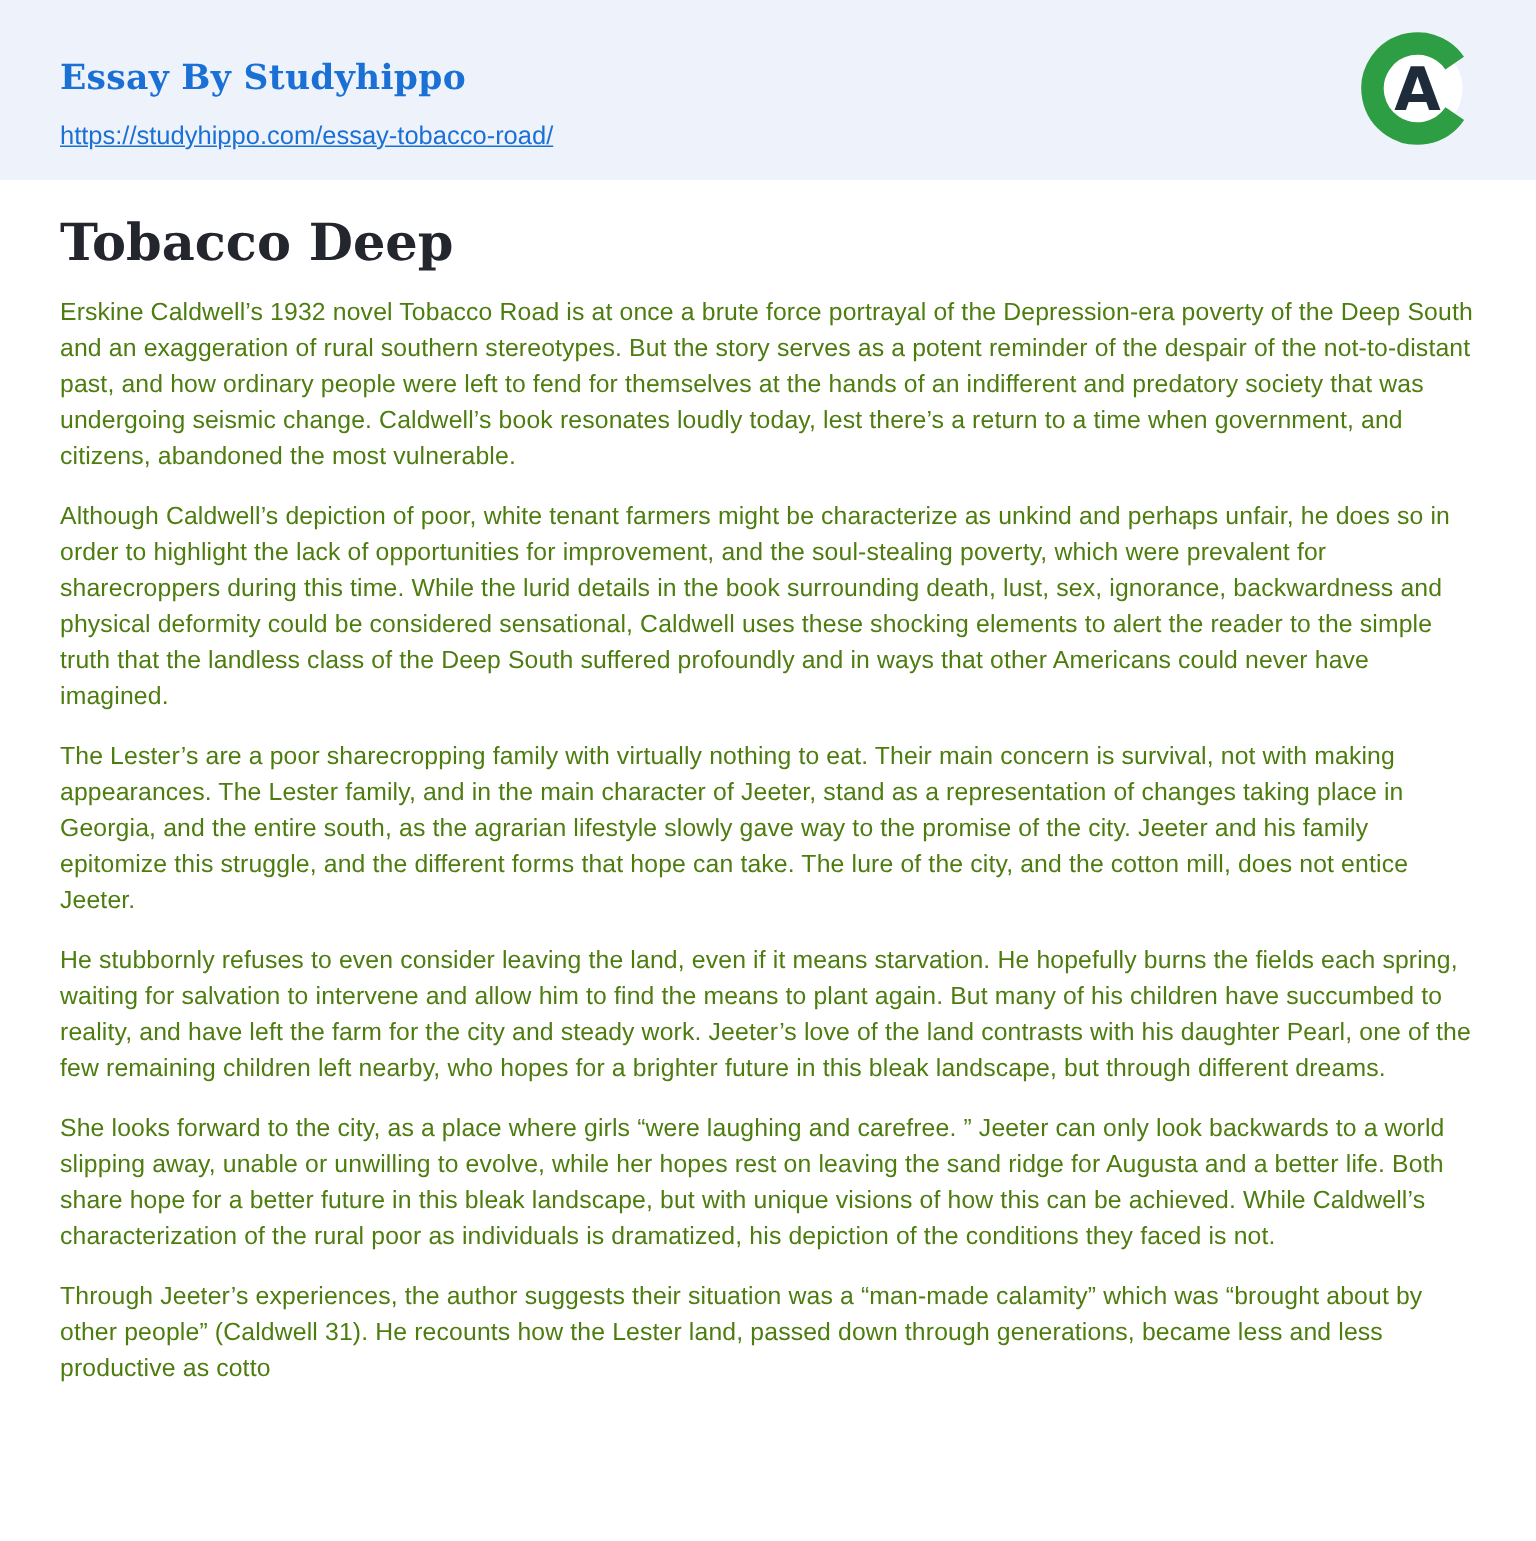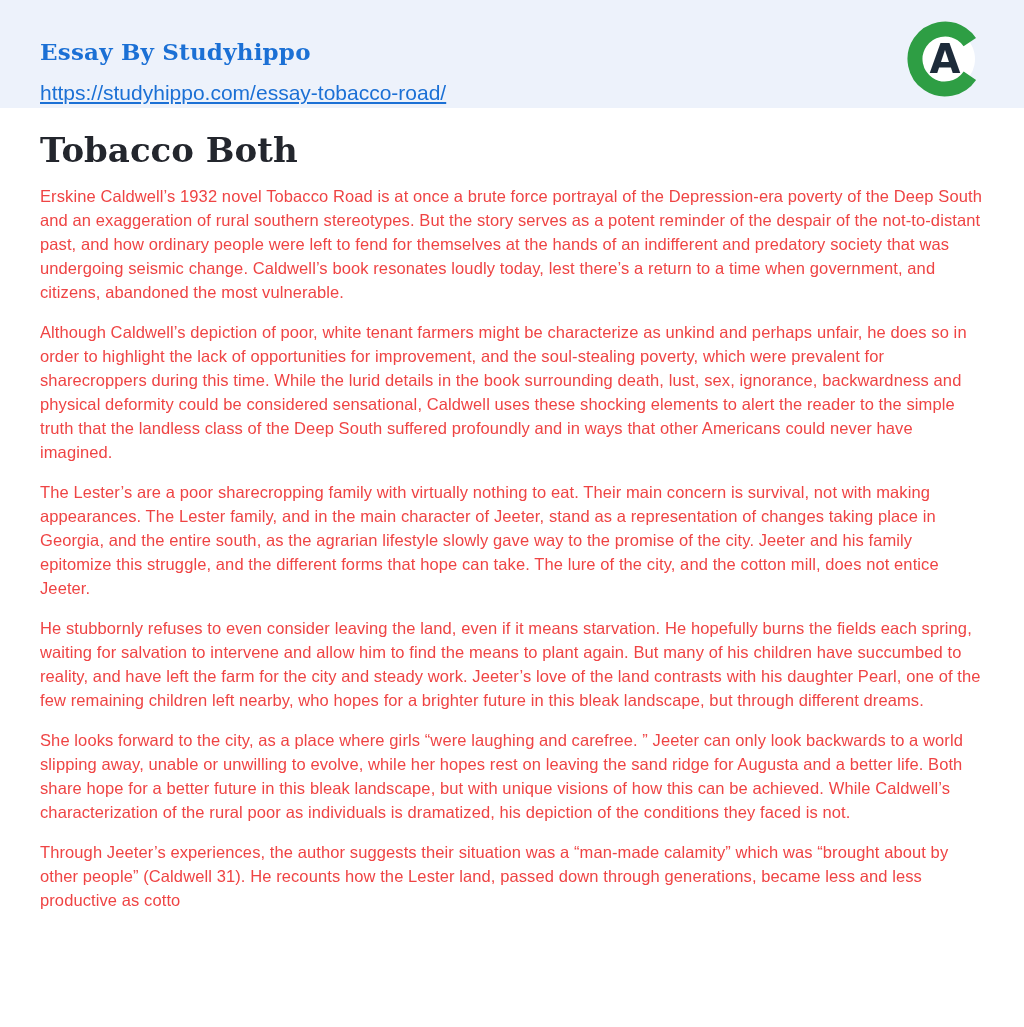--- a/index.html
+++ b/index.html
@@ -8,36 +8,36 @@
     width: 1024px;
     height: 1027px;
     overflow: hidden;
     font-family: "Liberation Sans", sans-serif;
     position: relative;
   }
 
   
   .page-header {
     position: relative;
-    height: 108px;
+    height: 120px;
     background: #edf2fb;
     padding: 38px 40px 0 40px;
   }
   .site-title {
     font-family: "DejaVu Serif", serif;
     font-weight: 700;
     font-size: 23px;
     color: #1b70d5;
     letter-spacing: 0.2px;
     margin-bottom: 16px;
   }
   .essay-url {
     display: inline-block;
     font-family: "Liberation Sans", sans-serif;
-    font-size: 21px;
+    font-size: 17px;
     color: #1b70d5;
     text-decoration: underline;
     cursor: pointer;
   }
   .logo-wrap {
     position: absolute;
     top: 20px;
     right: 40px;
     width: 78px;
     height: 78px;
@@ -51,21 +51,21 @@
     font-family: "DejaVu Serif", serif;
     font-weight: 700;
     font-size: 34px;
     color: #23262d;
     margin: 0 0 14px 0;
   }
   .para {
     font-family: "Liberation Sans", sans-serif;
     font-size: 16.5px;
     line-height: 24px;
-    color: #ef4444;
+    color: #4d7c0f;
     letter-spacing: 0.1px;
     margin: 0 0 16px 0;
   }
 </style>
 </head>
 <body>
 
 <header class="page-header">
   <div class="header-text">
     <div class="site-title">Essay By Studyhippo</div>
@@ -73,20 +73,20 @@
   </div>
   <div class="logo-wrap">
     <svg width="78" height="78" viewBox="0 0 78 78">
       <circle cx="39" cy="39" r="30" fill="#ffffff" stroke="#2e9e44" stroke-width="15" stroke-dasharray="152.5 36" transform="rotate(34 39 39)"></circle>
       <text x="39" y="53" text-anchor="middle" font-family="DejaVu Sans, sans-serif" font-size="40" font-weight="bold" fill="#1d2b3a">A</text>
     </svg>
   </div>
 </header>
 
 <main class="content">
-  <h1 class="essay-title">Tobacco Both</h1>
+  <h1 class="essay-title">Tobacco Deep</h1>
   <p class="para">Erskine Caldwell’s 1932 novel Tobacco Road is at once a brute force portrayal of the Depression-era poverty of the Deep South and an exaggeration of rural southern stereotypes. But the story serves as a potent reminder of the despair of the not-to-distant past, and how ordinary people were left to fend for themselves at the hands of an indifferent and predatory society that was undergoing seismic change. Caldwell’s book resonates loudly today, lest there’s a return to a time when government, and citizens, abandoned the most vulnerable.</p>
   <p class="para">Although Caldwell’s depiction of poor, white tenant farmers might be characterize as unkind and perhaps unfair, he does so in order to highlight the lack of opportunities for improvement, and the soul-stealing poverty, which were prevalent for sharecroppers during this time. While the lurid details in the book surrounding death, lust, sex, ignorance, backwardness and physical deformity could be considered sensational, Caldwell uses these shocking elements to alert the reader to the simple truth that the landless class of the Deep South suffered profoundly and in ways that other Americans could never have imagined.</p>
   <p class="para">The Lester’s are a poor sharecropping family with virtually nothing to eat. Their main concern is survival, not with making appearances. The Lester family, and in the main character of Jeeter, stand as a representation of changes taking place in Georgia, and the entire south, as the agrarian lifestyle slowly gave way to the promise of the city. Jeeter and his family epitomize this struggle, and the different forms that hope can take. The lure of the city, and the cotton mill, does not entice Jeeter.</p>
   <p class="para">He stubbornly refuses to even consider leaving the land, even if it means starvation. He hopefully burns the fields each spring, waiting for salvation to intervene and allow him to find the means to plant again. But many of his children have succumbed to reality, and have left the farm for the city and steady work. Jeeter’s love of the land contrasts with his daughter Pearl, one of the few remaining children left nearby, who hopes for a brighter future in this bleak landscape, but through different dreams.</p>
   <p class="para">She looks forward to the city, as a place where girls “were laughing and carefree. ” Jeeter can only look backwards to a world slipping away, unable or unwilling to evolve, while her hopes rest on leaving the sand ridge for Augusta and a better life. Both share hope for a better future in this bleak landscape, but with unique visions of how this can be achieved. While Caldwell’s characterization of the rural poor as individuals is dramatized, his depiction of the conditions they faced is not.</p>
   <p class="para">Through Jeeter’s experiences, the author suggests their situation was a “man-made calamity” which was “brought about by other people” (Caldwell 31). He recounts how the Lester land, passed down through generations, became less and less productive as cotto</p>
 </main>
 
 </body></html>

